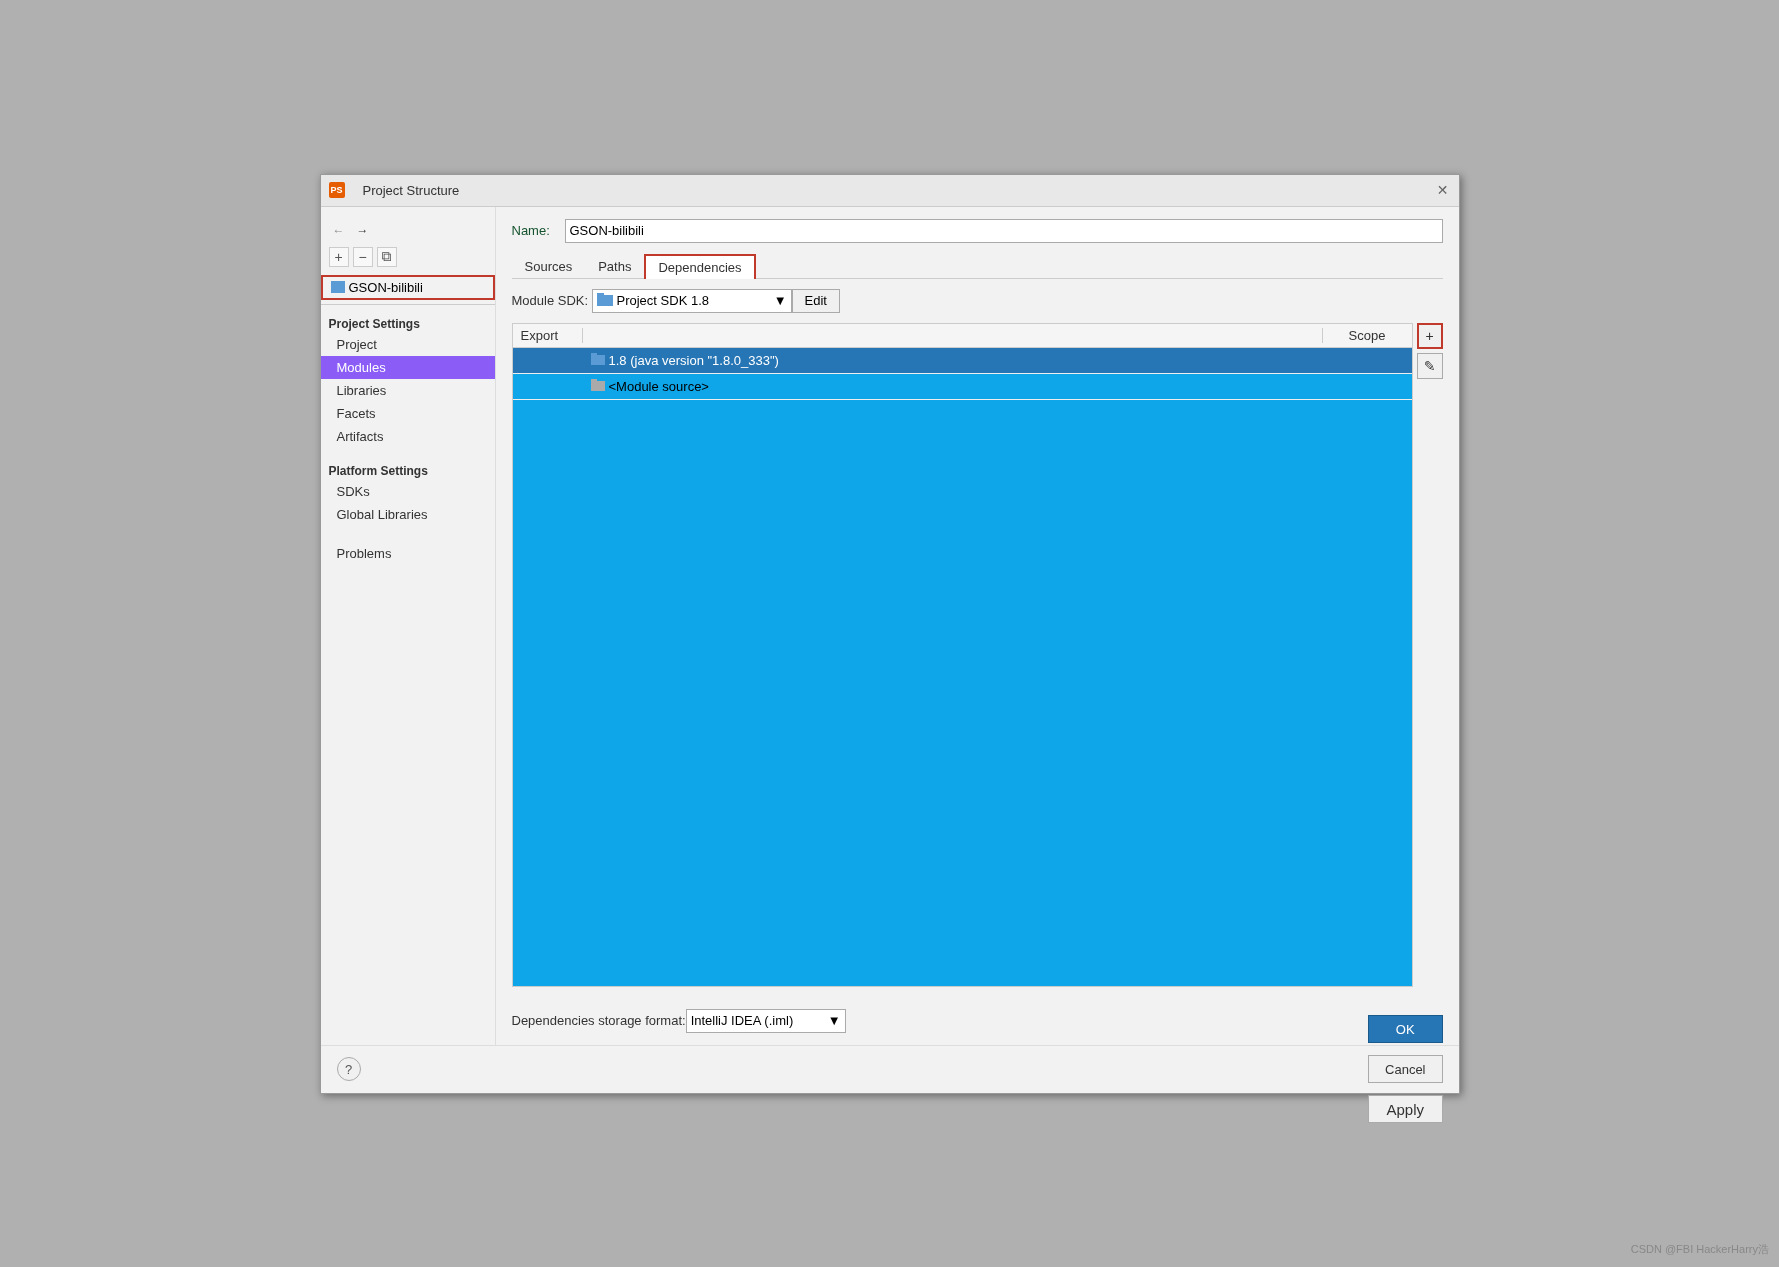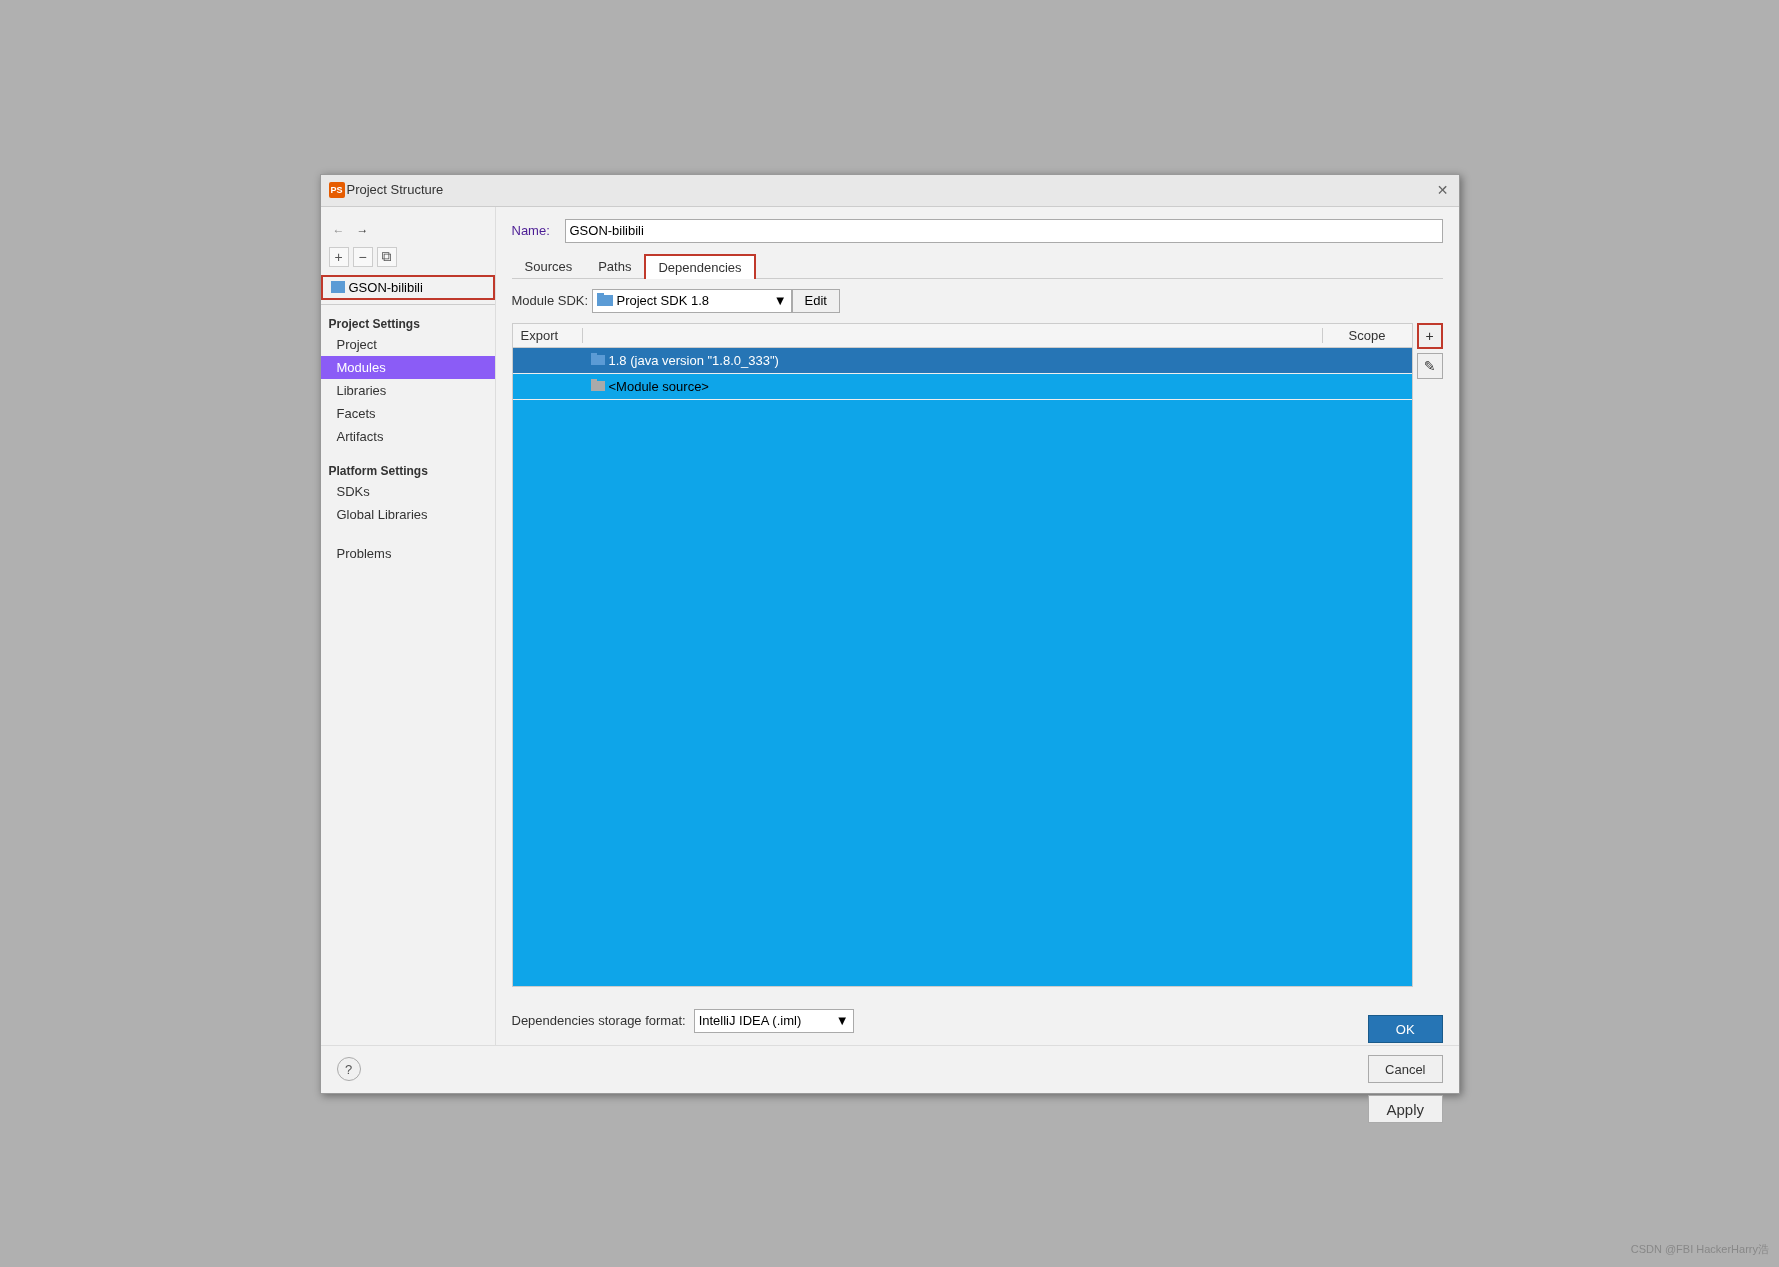--- a/index.html
+++ b/index.html
@@ -29,22 +29,22 @@
       border-bottom: 1px solid #ccc;
       height: 32px;
       display: flex;
       align-items: center;
       padding: 0 8px;
       justify-content: space-between;
       flex-shrink: 0;
     }
     .title-bar-left {
       display: flex;
-      align-items: flex-start;
-      gap: 2px;
+      align-items: flex-end;
+      gap: 18px;
     }
     .title-icon {
       width: 16px;
       height: 16px;
       background: #e65c00;
       border-radius: 2px;
       display: flex;
       align-items: center;
       justify-content: center;
       font-size: 9px;
@@ -143,21 +143,21 @@
       padding: 12px 16px;
       overflow: hidden;
     }
     .name-row {
       display: flex;
       align-items: center;
       margin-bottom: 10px;
       gap: 8px;
     }
     .name-label {
-      color: #4c1d95;
+      color: #14532d;
       min-width: 45px;
     }
     .name-input {
       flex: 1;
       height: 24px;
       border: 1px solid #aaa;
       padding: 0 4px;
       font-size: 13px;
       background: white;
       outline: none;
@@ -293,21 +293,21 @@
       color: #333;
     }
     .side-btn.highlighted {
       border: 2px solid #c0392b;
       background: #f0f0f0;
     }
     .storage-row {
       display: flex;
       align-items: center;
       margin-top: 22px;
-      gap: 8px;
+      gap: 0;
     }
     .storage-label {
       color: #333;
       font-size: 13px;
     }
     .storage-select {
       display: flex;
       align-items: center;
       border: 1px solid #aaa;
       background: white;

